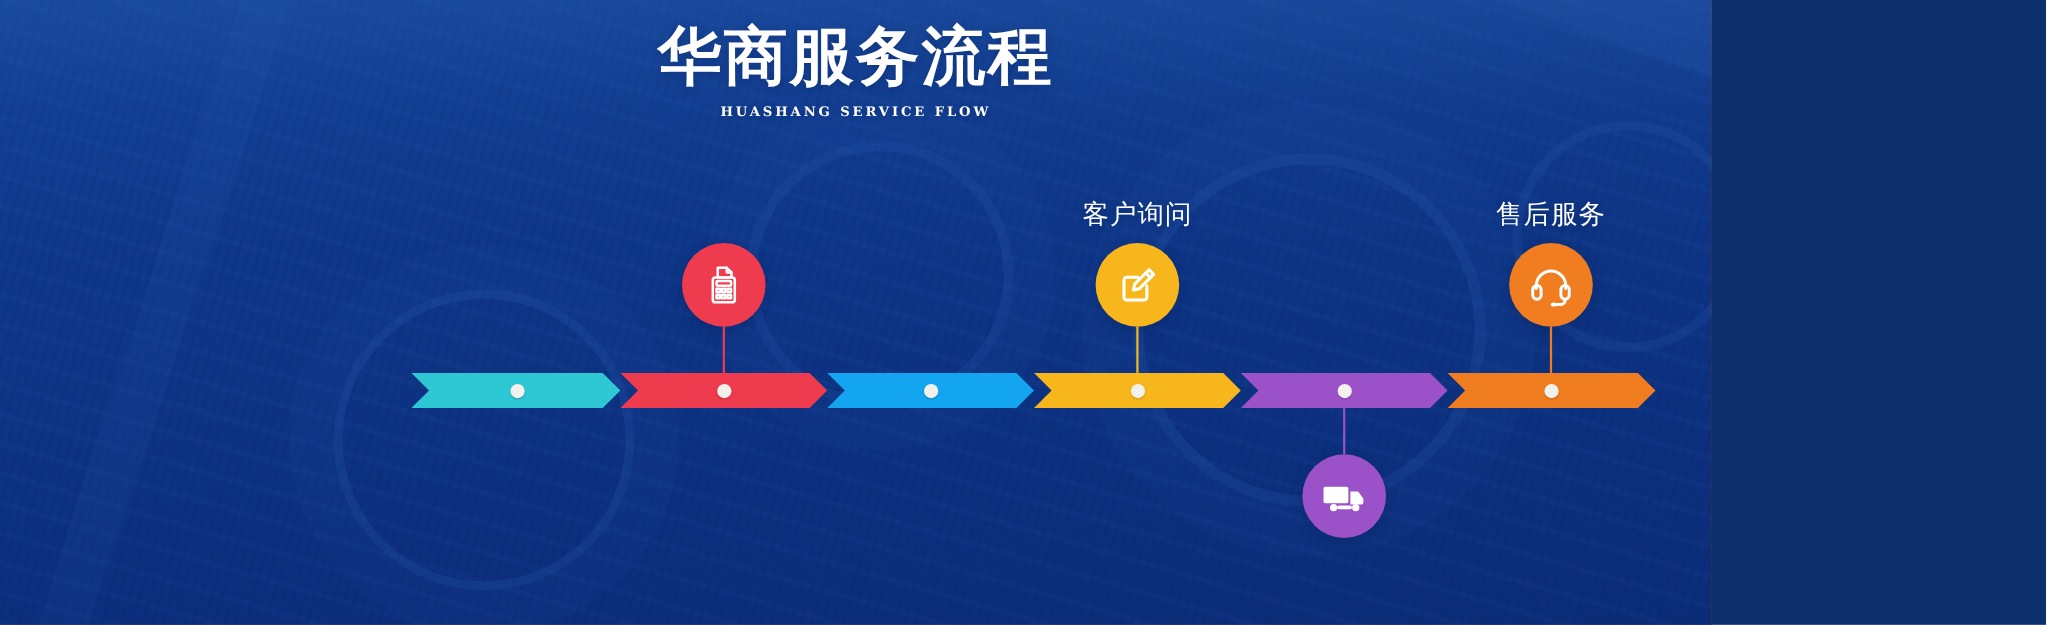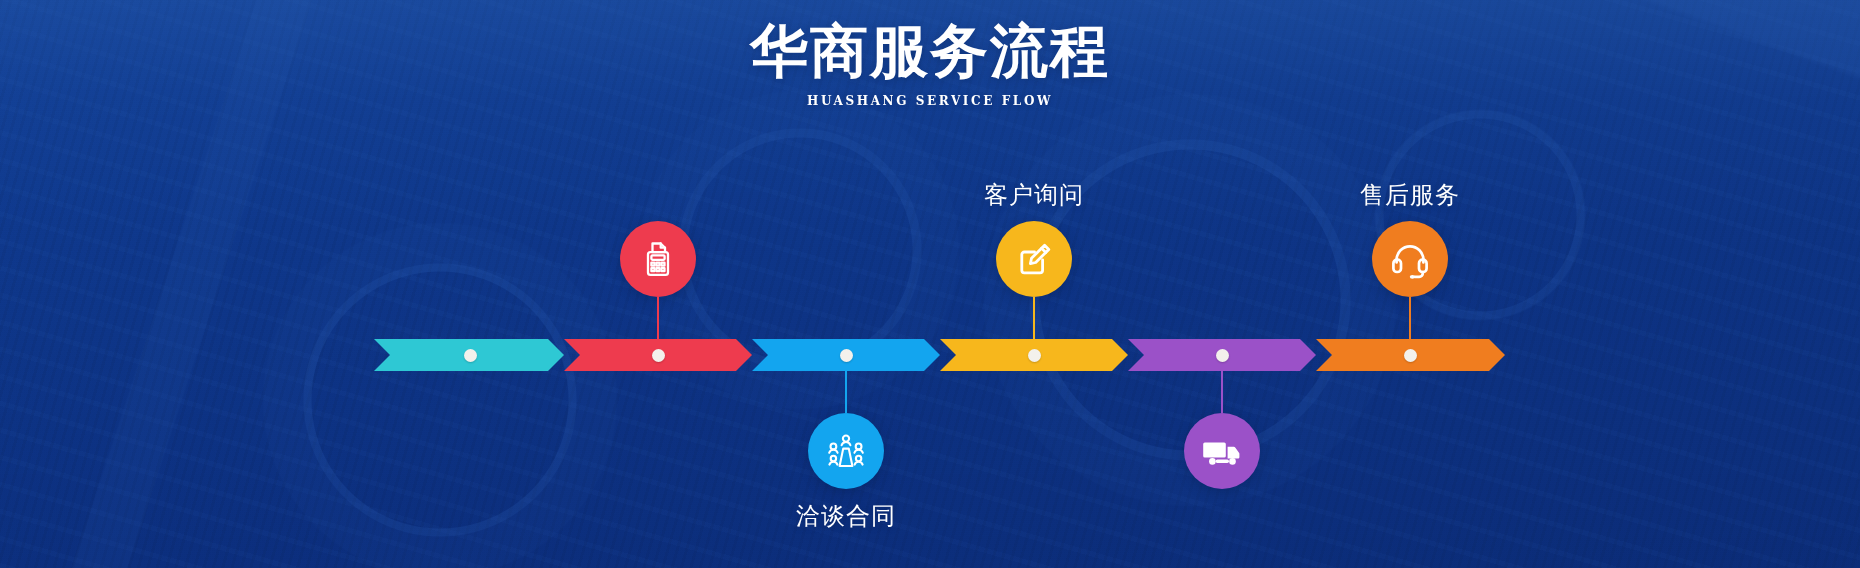--- a/index.html
+++ b/index.html
@@ -5,21 +5,21 @@
 <style>
   html,body{margin:0;padding:0;}
   body{
     font-family:"DejaVu Sans","Liberation Sans",sans-serif;
     background:#0d2f6b;
   }
 
   
   .banner{
     position:relative;
-    width:1860px;
+    width:1556px;
     height:568px;
     overflow:hidden;
     background:#7f1d1d;
   }
 
   
   .bg-photo{
     position:absolute; inset:0;
     background:
       
@@ -177,41 +177,20 @@
        <rect x="22.4" y="23.6" width="3.1" height="3.1"></rect>
        <rect x="12.4" y="29.1" width="3.1" height="3.1"></rect>
        <rect x="17.4" y="29.1" width="3.1" height="3.1"></rect>
        <rect x="22.4" y="29.1" width="3.1" height="3.1"></rect>
      </svg>
           </span>
         </div>
         <span class="stem" style="background: rgb(238, 59, 78);"></span>
       </div>
       <span class="dot" style="left: 658px; top: 355px;"></span>
-      <div class="step down" style="left: 846px; top: 413px;">
-        <div class="bubble" style="background: rgb(19, 165, 239);">
-          <span>
-            <svg width="42" height="40" viewBox="0 0 42 40" fill="none" stroke="#fff" stroke-width="2.1" stroke-linejoin="round" stroke-linecap="round">
-       <circle cx="21" cy="7.6" r="3.1"></circle>
-       <path d="M16.6 14.2a4.6 4.6 0 0 1 8.8 0"></path>
-       <circle cx="8.4" cy="15.4" r="2.9"></circle>
-       <path d="M4.2 21.8a4.4 4.4 0 0 1 8.4 0"></path>
-       <circle cx="33.6" cy="15.4" r="2.9"></circle>
-       <path d="M29.4 21.8a4.4 4.4 0 0 1 8.4 0"></path>
-       <circle cx="8.4" cy="27.5" r="2.7"></circle>
-       <path d="M4.4 33.6a4.2 4.2 0 0 1 8 0"></path>
-       <circle cx="33.6" cy="27.5" r="2.7"></circle>
-       <path d="M29.6 33.6a4.2 4.2 0 0 1 8 0"></path>
-       <path d="M18.2 17.6h5.6l3.6 17.4H14.6z"></path>
-     </svg>
-          </span>
-        </div>
-        <div class="step-label">洽谈合同</div>
-        <span class="stem" style="background: rgb(19, 165, 239);"></span>
-      </div>
       <span class="dot" style="left: 846px; top: 355px;"></span>
       <div class="step up" style="left: 1034px; bottom: 271px;">
         <div class="step-label">客户询问</div>
         <div class="bubble" style="background: rgb(247, 183, 28);">
           <span>
             <svg width="40" height="40" viewBox="0 0 40 40" fill="none" stroke="#fff" stroke-width="2.8" stroke-linejoin="round" stroke-linecap="round">
        <path d="M28.6 20.8v10.4a2.6 2.6 0 0 1-2.6 2.6H10.4a2.6 2.6 0 0 1-2.6-2.6V15.6A2.6 2.6 0 0 1 10.4 13h10.2"></path>
        <path d="M30.6 6.2l4.2 4.2-13.1 13.1-5.3 1.1 1.1-5.3z"></path>
        <path d="M27.6 9.2l4.2 4.2"></path>
      </svg>

